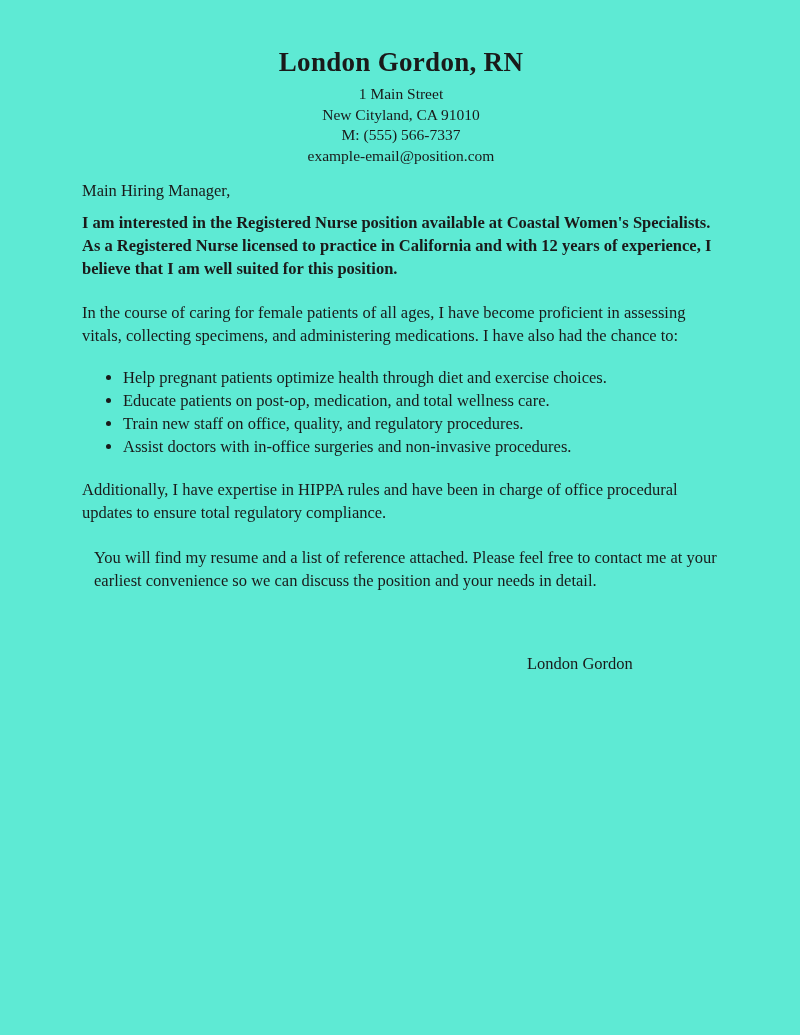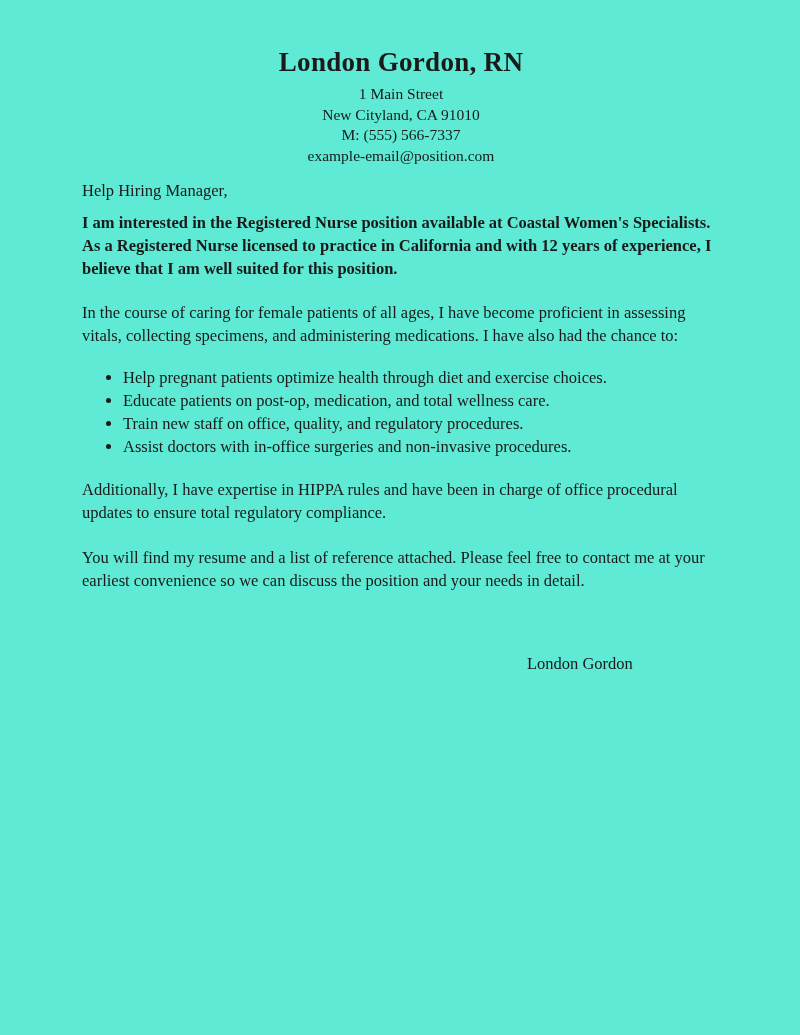--- a/index.html
+++ b/index.html
@@ -35,21 +35,21 @@
   .body-text {
     font-size: 16.5px;
     line-height: 23px;
   }
   .salutation {
     margin: 13px 0 0 0;
   }
   .para-1 { margin: 9px 0 0 0; font-weight: bold; }
   .para-2 { margin: 21px 0 0 0; }
   .para-3 { margin: 20px 0 0 0; }
-  .para-4 { margin: 22px 0 0 0; }
+  .para-4 { margin: 22px 0 0 12px; }
   .bullet-list {
     margin: 19px 0 0 0;
     padding: 0 0 0 41px;
     list-style: disc;
   }
   .bullet-list li {
     margin: 0;
     padding: 0;
   }
   .closing-block {
@@ -69,21 +69,21 @@
 
   <div class="letter-header">
     <h1 class="applicant-name">London Gordon, RN</h1>
     <p class="contact-line">1 Main Street</p>
     <p class="contact-line">New Cityland, CA 91010</p>
     <p class="contact-line">M: (555) 566-7337</p>
     <p class="contact-line">example-email@position.com</p>
   </div>
 
   <div class="body-text">
-    <p class="salutation">Help Hiring Manager,</p>
+    <p class="salutation">Main Hiring Manager,</p>
 
     <p class="para-1">I am interested in the Registered Nurse position available at Coastal Women's Specialists. As a Registered Nurse licensed to practice in California and with 12 years of experience, I believe that I am well suited for this position.</p>
 
     <p class="para-2">In the course of caring for female patients of all ages, I have become proficient in assessing vitals, collecting specimens, and administering medications. I have also had the chance to:</p>
 
     <ul class="bullet-list">
       <li>Help pregnant patients optimize health through diet and exercise choices.</li>
       <li>Educate patients on post-op, medication, and total wellness care.</li>
       <li>Train new staff on office, quality, and regulatory procedures.</li>
       <li>Assist doctors with in-office surgeries and non-invasive procedures.</li>

